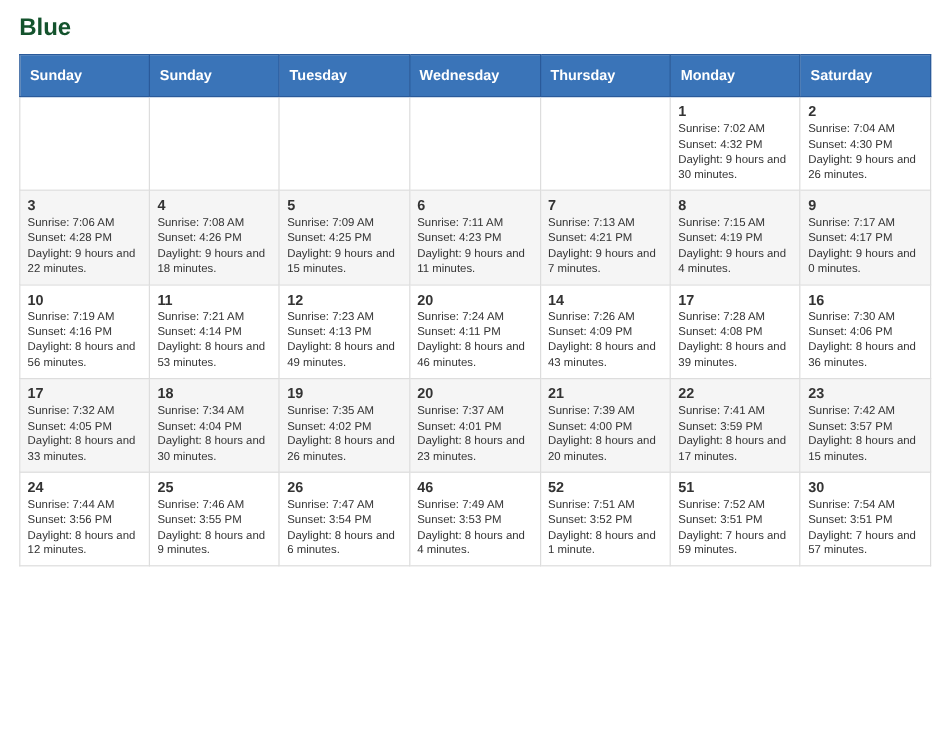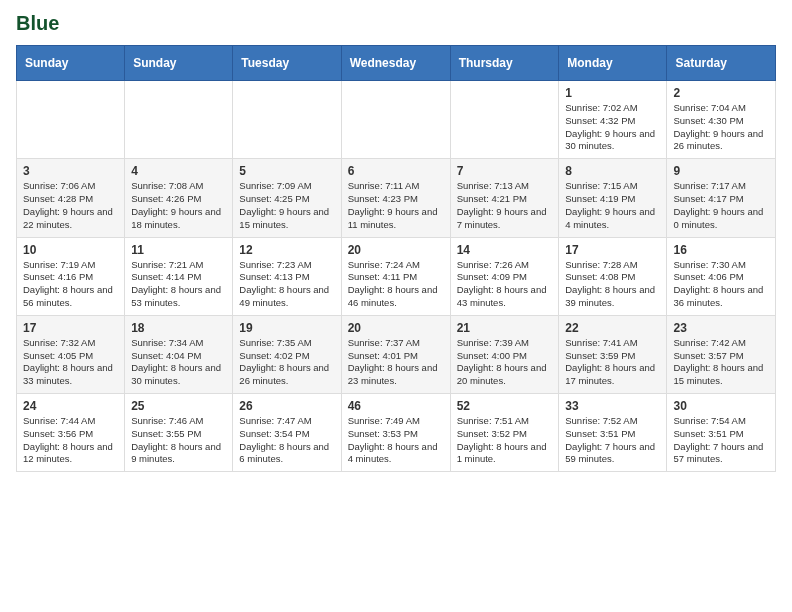--- a/index.html
+++ b/index.html
@@ -237,21 +237,21 @@
         </td>
         <td>
           <span class="day-num">46</span>
           <div class="day-info">Sunrise: 7:49 AM<br>Sunset: 3:53 PM<br>Daylight: 8 hours and 4 minutes.</div>
         </td>
         <td>
           <span class="day-num">52</span>
           <div class="day-info">Sunrise: 7:51 AM<br>Sunset: 3:52 PM<br>Daylight: 8 hours and 1 minute.</div>
         </td>
         <td>
-          <span class="day-num">33</span>
+          <span class="day-num">51</span>
           <div class="day-info">Sunrise: 7:52 AM<br>Sunset: 3:51 PM<br>Daylight: 7 hours and 59 minutes.</div>
         </td>
         <td>
           <span class="day-num">30</span>
           <div class="day-info">Sunrise: 7:54 AM<br>Sunset: 3:51 PM<br>Daylight: 7 hours and 57 minutes.</div>
         </td>
       </tr>
     </tbody>
 </table>
 

